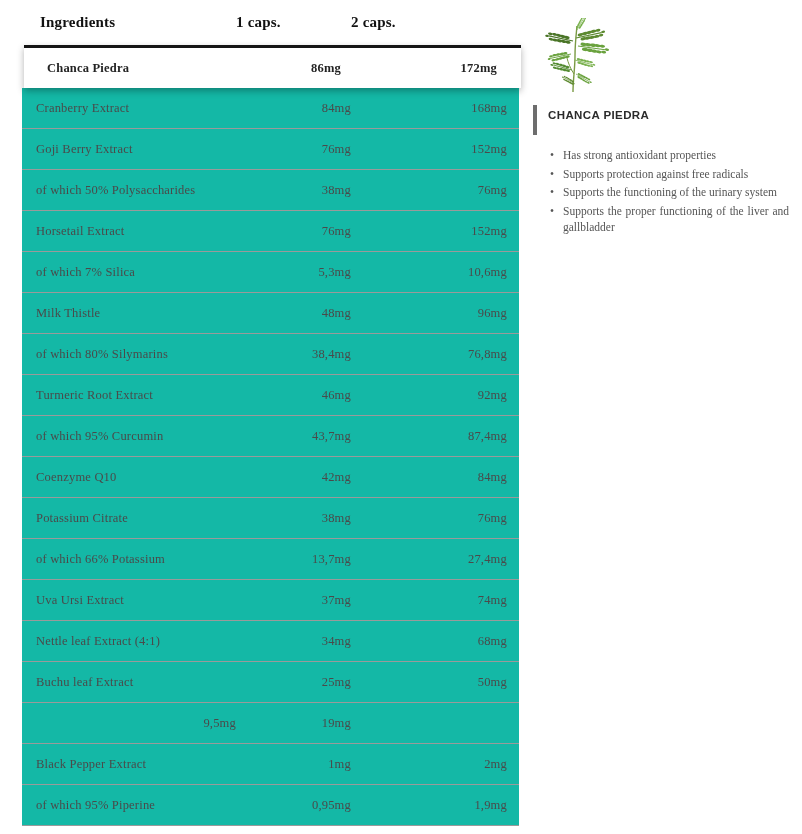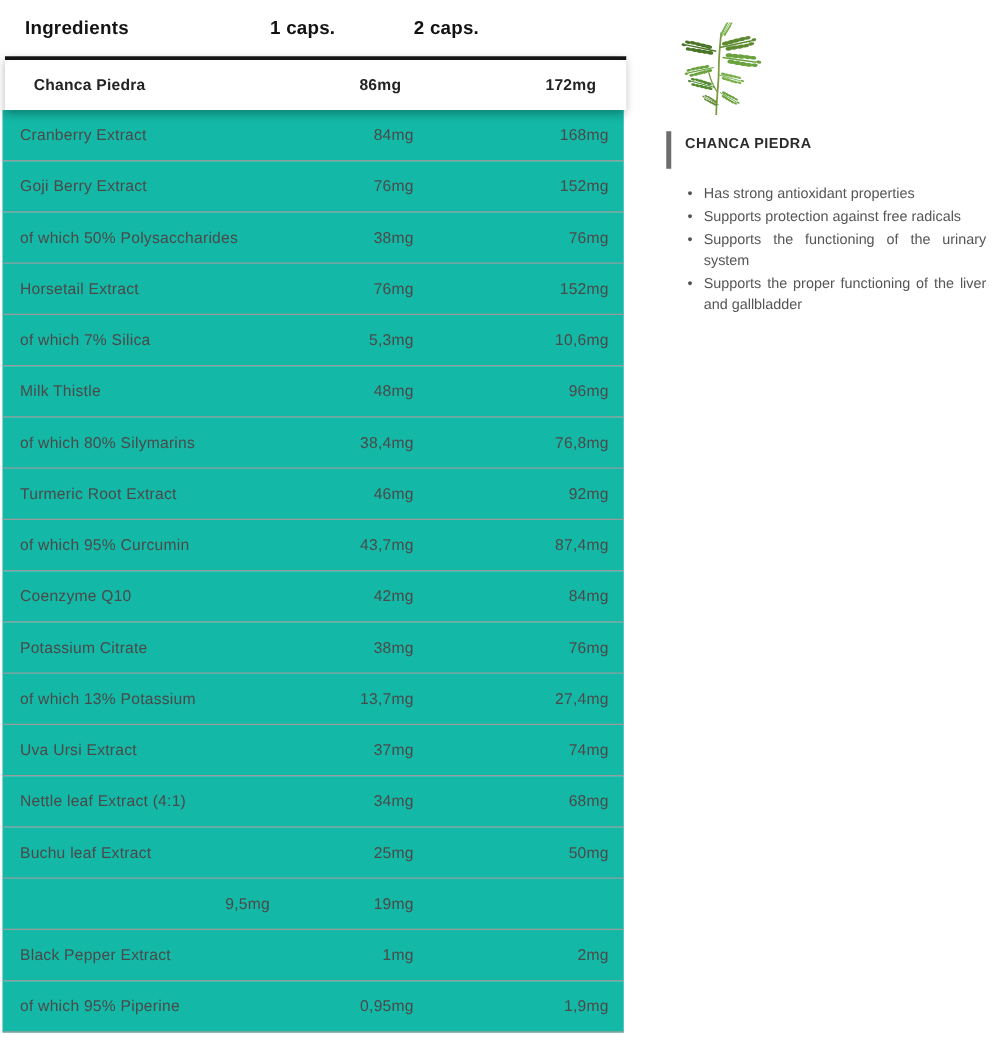--- a/index.html
+++ b/index.html
@@ -7,22 +7,23 @@
     width: 802px; height: 834px;
     background: #ffffff;
     font-family: "Liberation Sans", "DejaVu Sans", sans-serif;
     position: relative;
     overflow: hidden;
   }
 
   
   .table {
     position: absolute;
-    left: 2px; top: 0;
+    left: 22px; top: 0;
     width: 497px;
+    font-family: Liberation Serif, serif;
   }
   .grid3 {
     display: grid;
     grid-template-columns: 1fr 115px 156px;
     align-items: center;
   }
   .thead {
     height: 45px;
     padding: 0 12px 0 18px;
     font-size: 15px;
@@ -96,20 +97,21 @@
     list-style: none;
   }
   .bullets li {
     position: relative;
     padding-left: 30px;
     margin-bottom: 2px;
     font-size: 11.5px;
     line-height: 16.5px;
     color: #555555;
     text-align: justify;
+    font-family: Liberation Serif, serif;
   }
   .bullets li::before {
     content: "\2022";
     position: absolute;
     left: 17px;
     top: 0;
     color: #555555;
   }
 </style>
 </head>
@@ -190,21 +192,21 @@
     <div class="v2">84mg</div>
   </div>
 
   <div class="row grid3">
     <div class="name">Potassium Citrate</div>
     <div class="v1">38mg</div>
     <div class="v2">76mg</div>
   </div>
 
   <div class="row grid3">
-    <div class="name">of which 13% Potassium</div>
+    <div class="name">of which 66% Potassium</div>
     <div class="v1">13,7mg</div>
     <div class="v2">27,4mg</div>
   </div>
 
   <div class="row grid3">
     <div class="name">Uva Ursi Extract</div>
     <div class="v1">37mg</div>
     <div class="v2">74mg</div>
   </div>
 

